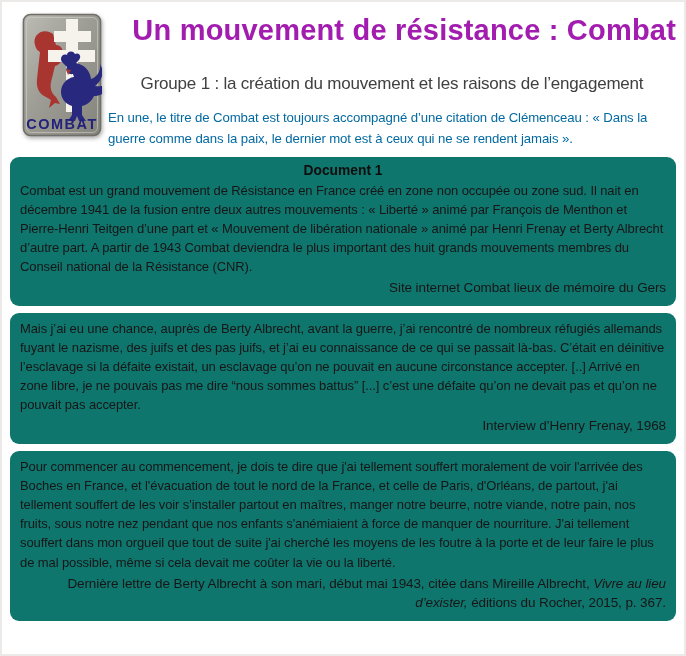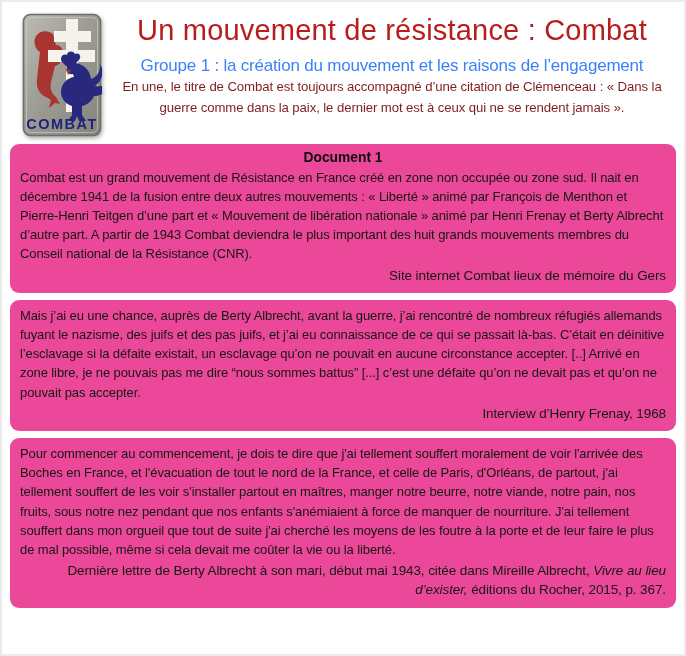--- a/index.html
+++ b/index.html
@@ -15,48 +15,49 @@
   }
 
   
   .header { display:flex; padding:6px 6px 0 20px; }
   .badge-wrap { flex:0 0 86px; padding-top:5px; }
   .badge-wrap svg { display:block; filter:drop-shadow(1px 2px 2px rgba(0,0,0,.35)); }
   .header-text { flex:1 1 auto; min-width:0; padding-right:2px; }
 
   .page-title {
     margin-top:6px;
-    text-align:center;
-    color:#b91c1c;
+    text-align:right;
+    color:#a21caf;
     font-size:29px;
-    font-weight:400;
+    font-weight:700;
     letter-spacing:.2px;
     white-space:nowrap;
   }
   .page-subtitle {
-    margin-top:9px;
+    margin-top:27px;
     text-align:center;
-    color:#3b82f6;
+    color:#404040;
     font-size:17px;
     font-weight:400;
     letter-spacing:-.2px;
     white-space:nowrap;
   }
   .intro {
-    text-align:center;
+    margin-top:13px;
+    text-align:left;
     font-size:13.2px;
     letter-spacing:-.1px;
     line-height:1.62;
-    color:#7f1d1d;
+    color:#0369a1;
   }
 
   
   .doc {
     margin:7px 8px 7px 8px;
-    background:#ec4899;
+    background:#0f766e;
     border-radius:9px;
     padding:6px 10px 8px 10px;
   }
   .doc-title {
     text-align:center;
     font-weight:700;
     font-size:13.8px;
     color:#0e0e0e;
     margin-bottom:3px;
   }

